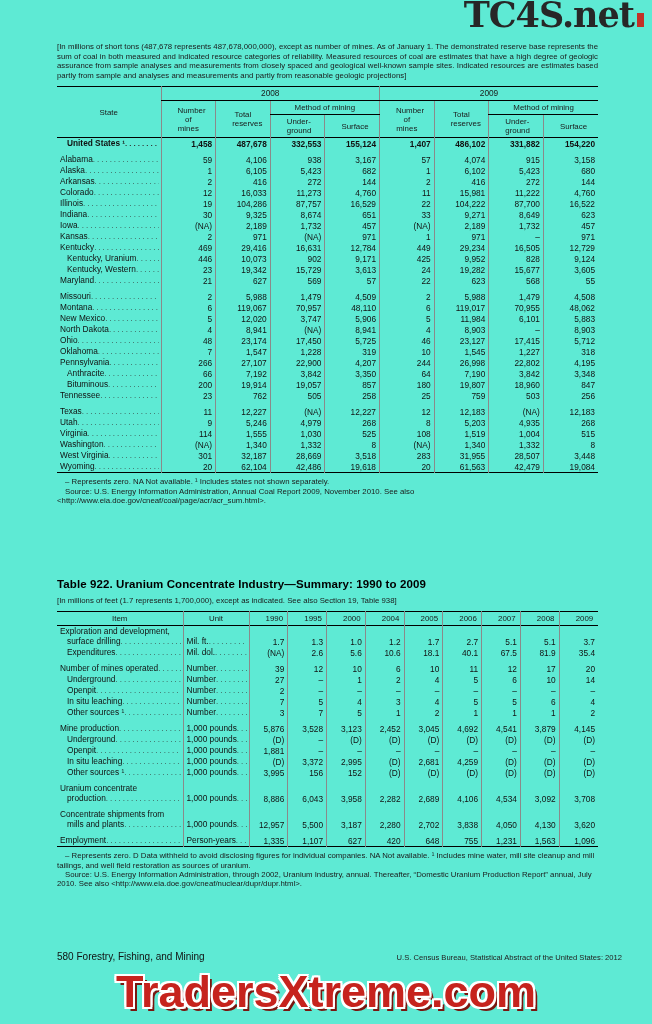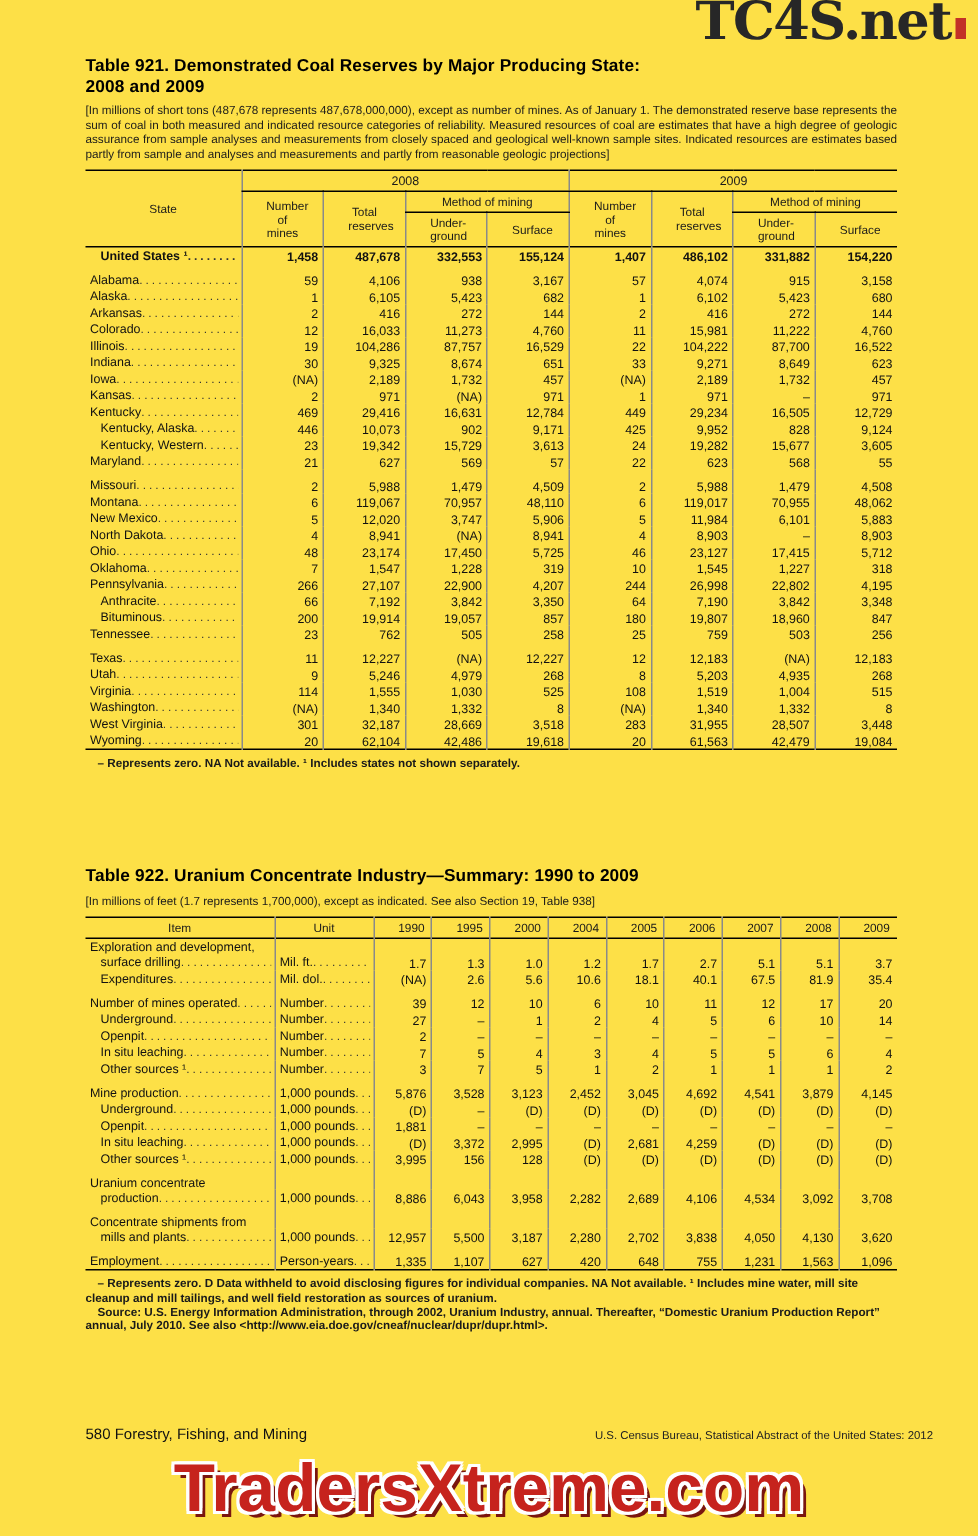--- a/index.html
+++ b/index.html
@@ -1,18 +1,18 @@
 <!DOCTYPE html>
 <html><head>
 <meta charset="utf-8">
 <style>
   * { margin:0; padding:0; box-sizing:border-box; }
   html,body { width:652px; height:1024px; }
   body { background:#ffffff; font-family:"Liberation Sans", sans-serif; color:#111; position:relative; overflow:hidden; }
-  .sheet { position:absolute; inset:0; background:#fde047; }
+  .sheet { position:absolute; inset:0; background:#5eead4; }
 
   .content { position:absolute; left:57px; width:541px; }
   .sec-921 { top:38px; }
   .sec-922 { top:578px; }
 
   .tbl-title { font-size:11.5px; font-weight:bold; line-height:13.5px; color:#000; white-space:pre-line; letter-spacing:.1px; }
   .tbl-note { font-size:7.8px; line-height:9.6px; margin-top:4px; text-align:justify; color:#1a1a1a; }
 
   table.dtable { border-collapse:collapse; table-layout:fixed; width:100%; margin-top:6px;
                  border-top:1.4px solid #000; border-bottom:1px solid #000; }
@@ -28,21 +28,21 @@
   .dtable tr.gap td { padding-top:5px; }
   .dtable tr.bold td { font-weight:bold; }
 
   .lblwrap { display:flex; align-items:baseline; overflow:hidden; }
   .lbl { white-space:nowrap; }
   .dots { flex:1 1 auto; overflow:hidden; white-space:nowrap; color:#333; }
   .dots::after { content:"..........................................................."; letter-spacing:2px; font-size:8px; }
   td.ind0 .lblwrap { padding-left:1px; }
   td.ind1 .lblwrap { padding-left:8px; }
 
-  .footnotes { margin-top:4px;font-weight:bold; }
+  .footnotes { margin-top:4px; }
   .fn { font-size:7.8px; line-height:9.4px; text-indent:8px; overflow-wrap:anywhere; color:#1a1a1a; }
 
   .page-footer { position:absolute; left:57px; right:30px; top:951px; display:flex;
                  justify-content:space-between; align-items:baseline;gap:27px; }
   .pf-left { font-size:10px; color:#111; }
   .pf-right { font-size:7.6px; color:#222; }
 
   .wm { position:absolute; font-weight:bold; z-index:6; user-select:none; }
   .wm-top { top:-6px; right:8px; font-size:35px; font-family:"DejaVu Serif", serif; color:#272727; letter-spacing:-1px; }
   .wm-top .red-mark { display:inline-block; width:7px; height:14px; background:#c23127; margin-left:3px; }
@@ -60,22 +60,20 @@
 </head>
 <body>
 
 <div class="sheet">
 
   <div class="wm wm-top">
     <span>TC4S.net</span><span class="red-mark"></span>
   </div>
 
   <section class="content sec-921">
-    <h1 class="tbl-title">Table 921. Demonstrated Coal Reserves by Major Producing State:
-2008 and 2009</h1>
     <p class="tbl-note">[In millions of short tons (487,678 represents 487,678,000,000), except as number of mines. As of January 1. The demonstrated reserve base represents the sum of coal in both measured and indicated resource categories of reliability. Measured resources of coal are estimates that have a high degree of geologic assurance from sample  analyses and measurements from closely spaced and geological well-known sample sites. Indicated resources are estimates based partly from sample and analyses and measurements and partly from reasonable geologic projections]</p>
 
     <table class="dtable t921">
       <colgroup>
         <col style="width:104px">
         <col>
           <col>
           <col>
           <col>
           <col>
@@ -261,21 +259,21 @@
             <td class="num">16,631</td>
             <td class="num">12,784</td>
             <td class="num">449</td>
             <td class="num">29,234</td>
             <td class="num">16,505</td>
             <td class="num">12,729</td>
           </tr>
           <tr class="">
             <td class="label ind1">
               <div class="lblwrap">
-                <span class="lbl">Kentucky, Alaska</span>
+                <span class="lbl">Kentucky, Uranium</span>
                 <span class="dots"></span>
               </div>
             </td>
             <td class="num">446</td>
             <td class="num">10,073</td>
             <td class="num">902</td>
             <td class="num">9,171</td>
             <td class="num">425</td>
             <td class="num">9,952</td>
             <td class="num">828</td>
@@ -567,20 +565,21 @@
             <td class="num">20</td>
             <td class="num">61,563</td>
             <td class="num">42,479</td>
             <td class="num">19,084</td>
           </tr>
         </tbody>
     </table>
 
     <div class="footnotes">
       <p class="fn">– Represents zero. NA Not available. ¹ Includes states not shown separately.</p>
+      <p class="fn">Source: U.S. Energy Information Administration, Annual Coal Report 2009, November 2010. See also &lt;http://www.eia.doe.gov/cneaf/coal/page/acr/acr_sum.html&gt;.</p>
     </div>
   </section>
 
 
   <section class="content sec-922">
     <h1 class="tbl-title">Table 922. Uranium Concentrate Industry—Summary: 1990 to 2009</h1>
     <p class="tbl-note">[In millions of feet (1.7 represents 1,700,000), except as indicated. See also Section 19, Table 938]</p>
 
     <table class="dtable t922">
       <colgroup>
@@ -894,21 +893,21 @@
               </div>
             </td>
             <td class="unit ind0">
               <div class="lblwrap">
                 <span class="lbl">1,000 pounds</span>
                 <span class="dots"></span>
               </div>
             </td>
             <td class="num">3,995</td>
             <td class="num">156</td>
-            <td class="num">128</td>
+            <td class="num">152</td>
             <td class="num">(D)</td>
             <td class="num">(D)</td>
             <td class="num">(D)</td>
             <td class="num">(D)</td>
             <td class="num">(D)</td>
             <td class="num">(D)</td>
           </tr>
           <tr class="gap">
             <td class="label ind0">
               <div class="lblwrap">

